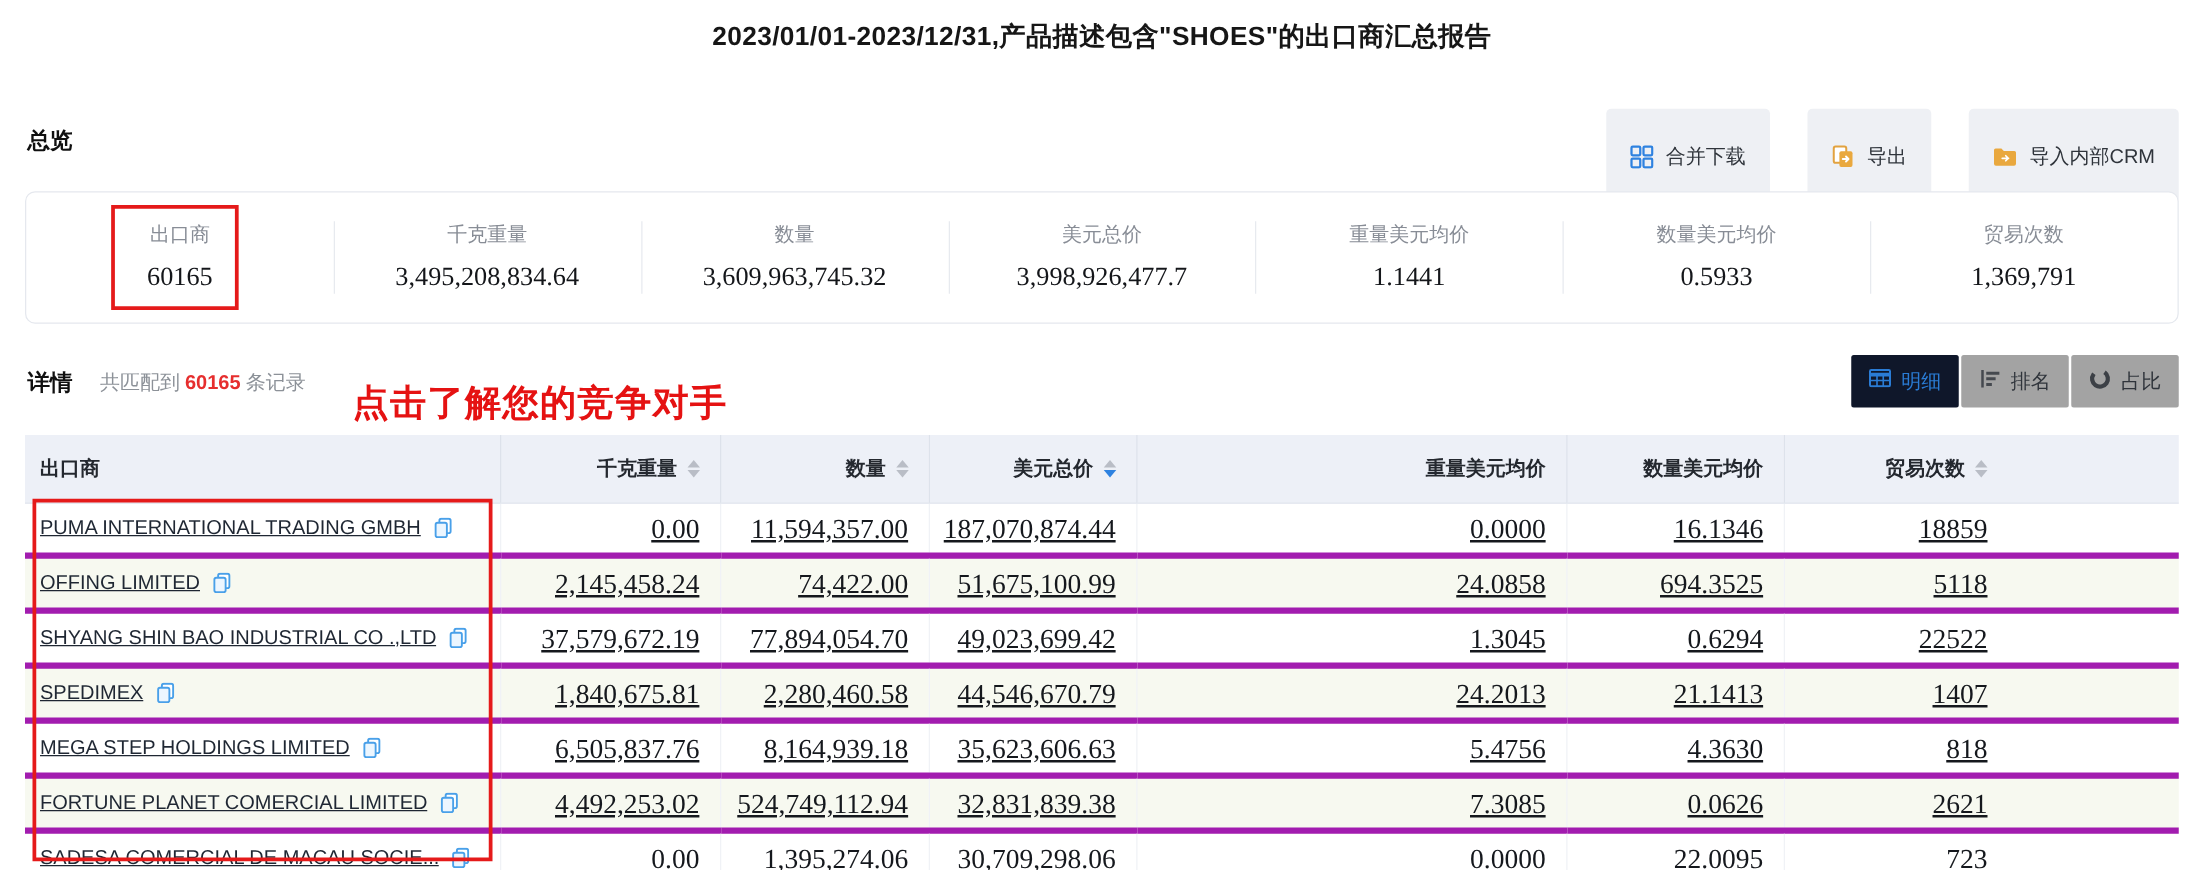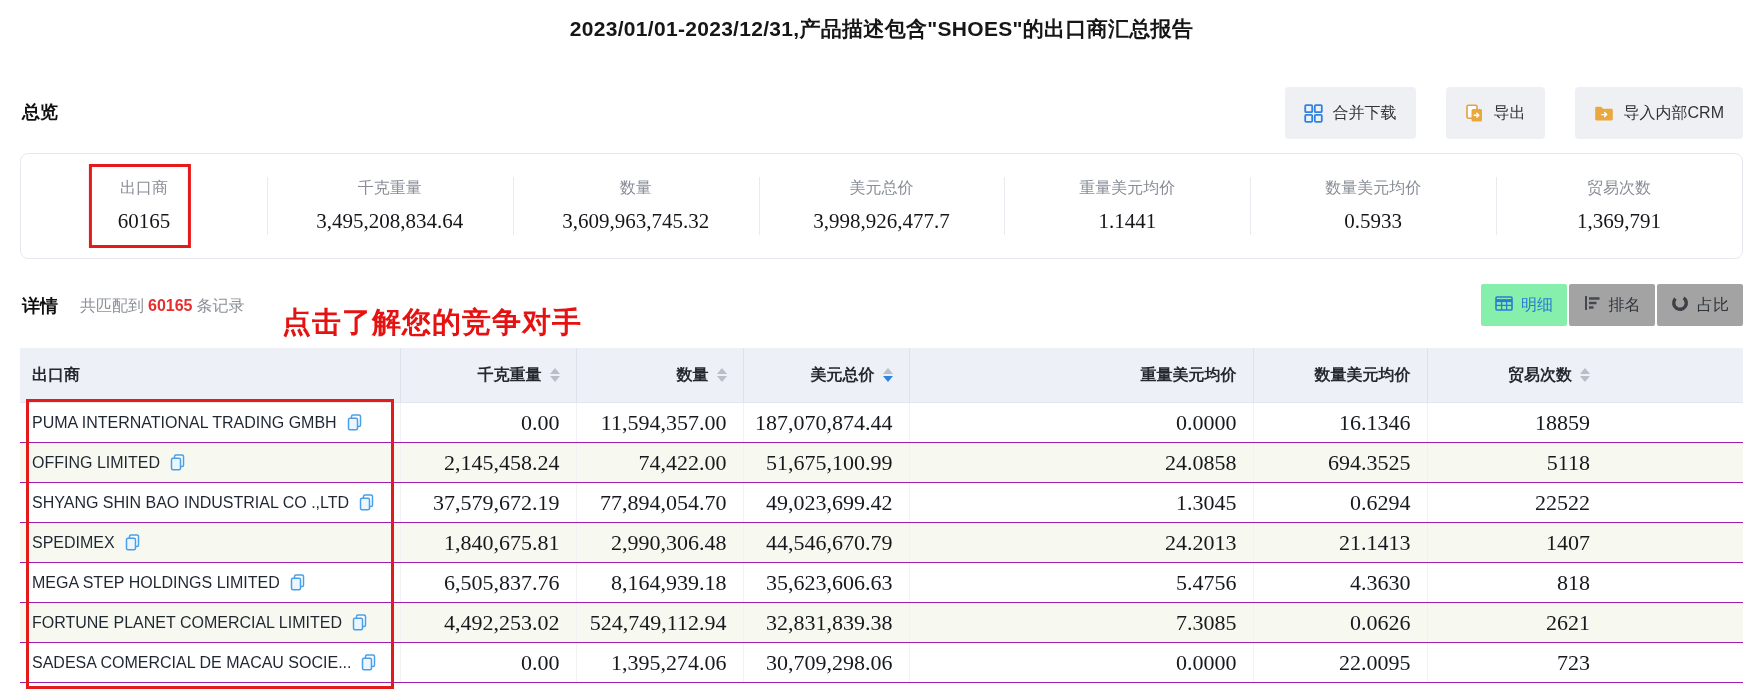--- a/index.html
+++ b/index.html
@@ -7,21 +7,21 @@
   .page { position:relative; width:1763px; height:696px; background:#fff; overflow:hidden; }
 
   
   .title { position:absolute; top:15px; left:0; width:100%; text-align:center;
            font-size:21px; font-weight:700; color:#161616; letter-spacing:.3px; }
 
   
   .ov-heading { position:absolute; top:100px; left:22px; font-size:18px; font-weight:700; color:#101010; }
   .toolbar { position:absolute; top:87px; right:20px; display:flex; gap:30px; }
   .btn { height:52px; background:#eef0f4; border-radius:4px; display:flex; align-items:center;
-         gap:10px; padding:0 19px; font-size:16px; color:#2f343b; cursor:pointer; white-space:nowrap; }
+         gap:10px; padding:12px 19px; font-size:16px; color:#2f343b; cursor:pointer; white-space:nowrap; }
   .btn .icon { display:flex; align-items:center; }
 
   
   .stats-panel { position:absolute; left:20px; top:153px; width:1721px; height:104px;
                  border:1px solid #e5e8ee; border-radius:8px; background:#fff;
                  display:flex; align-items:stretch; }
   .stat { flex:1; position:relative; display:flex; flex-direction:column; align-items:center;
           justify-content:center; gap:10px; }
   .stat + .stat::before { content:""; position:absolute; left:0; top:50%; transform:translateY(-50%);
           width:1px; height:58px; background:#e7eaef; }
@@ -33,35 +33,35 @@
   
   .details-heading { position:absolute; left:22px; top:294px; font-size:18px; font-weight:700; color:#101010; }
   .match-text { position:absolute; left:80px; top:296px; font-size:16px; color:#8c9198; }
   .match-text .red { color:#e62e2e; font-weight:700; margin:0 4px; }
   .annotation { position:absolute; left:282px; top:303px; font-family:Liberation Sans, sans-serif;
           font-weight:700; font-size:29px; color:#e51212; letter-spacing:1px; white-space:nowrap; }
 
   .view-toggle { position:absolute; top:284px; right:20px; display:flex; gap:2px; }
   .vbtn { min-width:86px; height:42px; display:flex; align-items:center; justify-content:center;
           gap:8px; background:#a3a3a3; font-size:16px; color:#2f343b; cursor:pointer; border-radius:2px; }
-  .vbtn.active { background:#86efac; color:#2a7cd5;text-align:right; }
+  .vbtn.active { background:#0f172a; color:#2a7cd5;text-align:right; }
 
   
   .table-wrap { position:absolute; left:20px; top:348px; width:1723px; }
   table { border-collapse:collapse; table-layout:fixed; width:1723px; }
   thead th { height:54px; background:#edf0f7; font-size:16px; font-weight:700; color:#24282f;
              border-right:1px solid #dde2eb; border-bottom:1px solid #e2e6ee; padding:0; }
   thead th:last-child { border-right:none; }
   .th-flex { display:flex; align-items:center; justify-content:flex-end; }
   th.left .th-flex { justify-content:flex-start; padding-left:12px; }
   th.num { padding-right:16px; }
   th.last { padding-right:153px; }
 
-  tbody td { height:39px; border-bottom:1px solid #a21caf; border-right:1px solid #f0f2f6;
-             font-size:16px; color:#1f2733; padding:0; }
+  tbody td { height:39px; border-bottom:5px solid #a21caf; border-right:1px solid #f0f2f6;
+             font-size:16px; color:#1f2733; padding:0;text-decoration:underline; }
   tbody td:last-child { border-right:none; }
   tbody tr:nth-child(even) { background:#f7f9f0; }
   td.num { text-align:right; padding-right:16px; font-family:"Liberation Serif",serif;
            font-size:22px; color:#15181d; }
   td.num.last { padding-right:153px; }
   .exp { display:flex; align-items:center; gap:10px; padding-left:12px; }
   .exp-name { white-space:nowrap; overflow:hidden; cursor:pointer; }
   .copy { display:flex; align-items:center; cursor:pointer; flex:0 0 auto; }
 
   
@@ -320,21 +320,21 @@
         <span class="exp-name">SPEDIMEX</span>
         <span class="copy">
           <svg width="15" height="17" viewBox="0 0 15 17">
             <rect x="4.5" y="1" width="9" height="11.5" rx="1.5" fill="#fff" stroke="#49a0e9" stroke-width="1.5"></rect>
             <rect x="1.5" y="4.2" width="9" height="11.5" rx="1.5" fill="#ecf6ff" stroke="#49a0e9" stroke-width="1.5"></rect>
           </svg>
         </span>
       </div>
     </td>
     <td class="num">1,840,675.81</td>
-    <td class="num">2,990,306.48</td>
+    <td class="num">2,280,460.58</td>
     <td class="num">44,546,670.79</td>
     <td class="num">24.2013</td>
     <td class="num">21.1413</td>
     <td class="num last">1407</td>
   </tr>
 
   <tr>
     <td>
       <div class="exp">
         <span class="exp-name">MEGA STEP HOLDINGS LIMITED</span>

